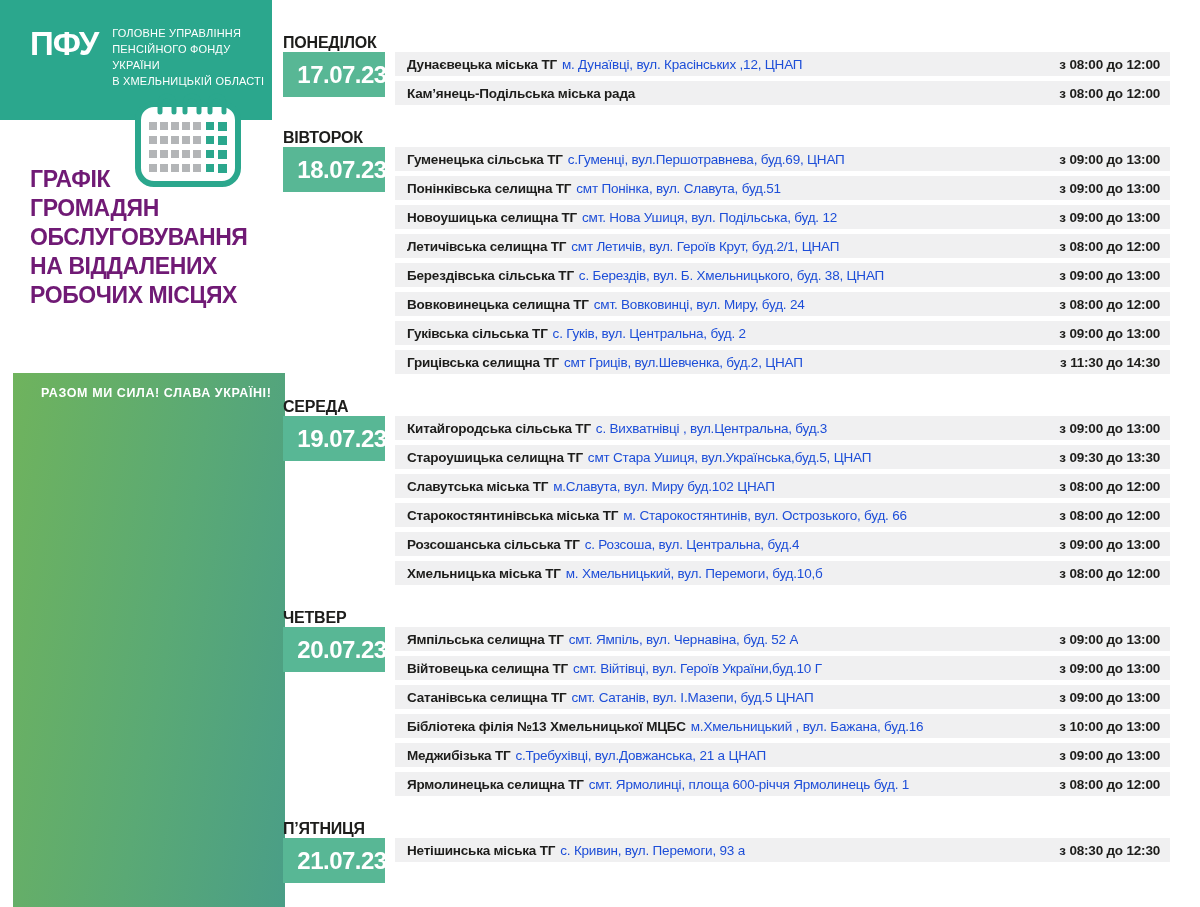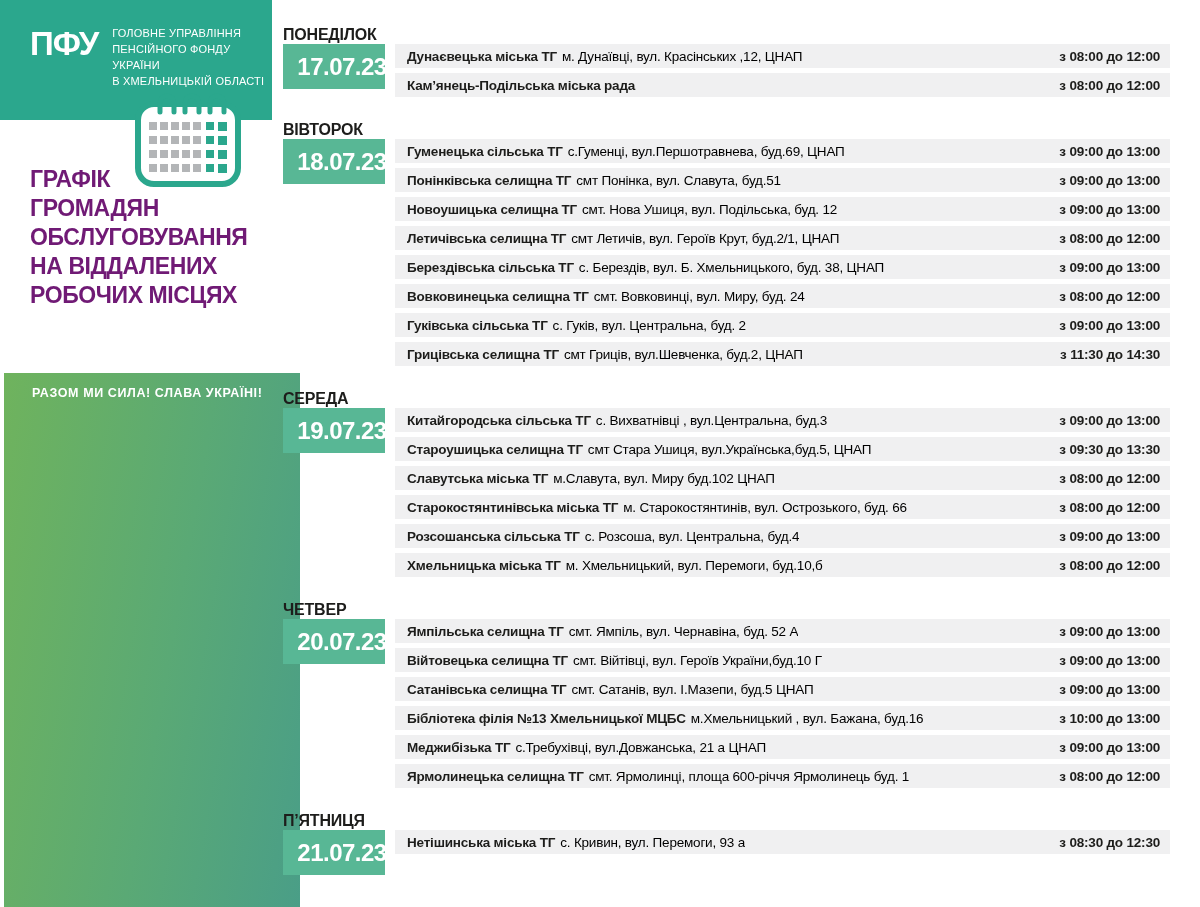--- a/index.html
+++ b/index.html
@@ -27,49 +27,49 @@
   .org-lines { color:#fff; font-size:11px; font-weight:normal; line-height:1.45; letter-spacing:0.2px; }
 
   .calendar-icon { position:absolute; left:133px; top:90px; width:110px; height:98px; }
 
   .poster-title {
     position:absolute; left:30px; top:165px; width:230px;
     color:#701a75; font-weight:bold; font-size:23px; line-height:1.26; letter-spacing:-0.4px;
   }
 
   .gradient-band {
-    position:absolute; left:4px; top:373px; width:296px; height:534px;
+    position:absolute; left:13px; top:373px; width:272px; height:534px;
     background:linear-gradient(100deg, #6fb35d 0%, #5aa975 55%, #4a9e87 100%);
   }
   .tagline {
     padding:13px 0 0 28px;
     color:#fff; font-size:12.5px; font-weight:bold; letter-spacing:0.6px;
   }
 
   
-  .main { position:absolute; left:272px; top:0; width:928px; height:665px; padding:26px 30px 0 11px; }
+  .main { position:absolute; left:272px; top:8px; width:928px; height:665px; padding:26px 30px 0 11px; }
 
   .day-section { display:flex; margin-bottom:24px; }
   .day-block { width:112px; flex:0 0 112px; }
   .day-name { font-size:16px; font-weight:bold; letter-spacing:-0.2px; color:#1d1d1b; height:18px; }
   .day-date-badge {
     width:102px; height:45px; background:#58b795; color:#fff;
     display:flex; align-items:center; justify-content:center;
     font-size:24px; font-weight:bold; letter-spacing:-0.5px;padding-left:16px;
   }
   .rows { flex:1; display:flex; flex-direction:column; gap:5px; margin-top:18px; }
   .schedule-row {
     height:24px; background:#f0f0f1;
     display:flex; align-items:center;
     padding:0 10px 0 12px;
     font-size:13.5px; letter-spacing:-0.2px;
     white-space:nowrap;
   }
   .org { font-weight:bold; color:#1d1d1b; margin-right:5px; }
-  .addr { color:#000000; overflow:hidden; text-overflow:clip; }
+  .addr { color:#1d4ed8; overflow:hidden; text-overflow:clip; }
   .time { font-weight:bold; color:#1d1d1b; margin-left:auto; padding-left:8px; }
 </style>
 </head>
 <body>
 
 <div class="page">
 
   <aside class="sidebar">
     <div class="brand-block">
       <div class="brand-inner">

